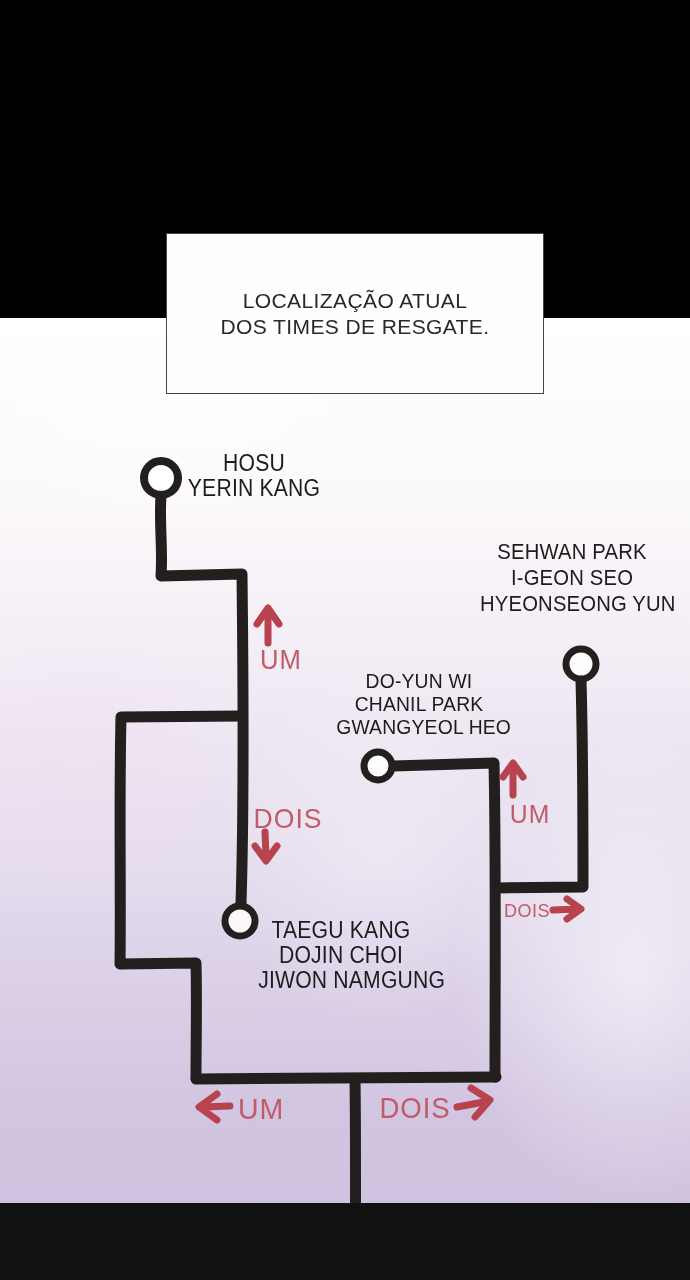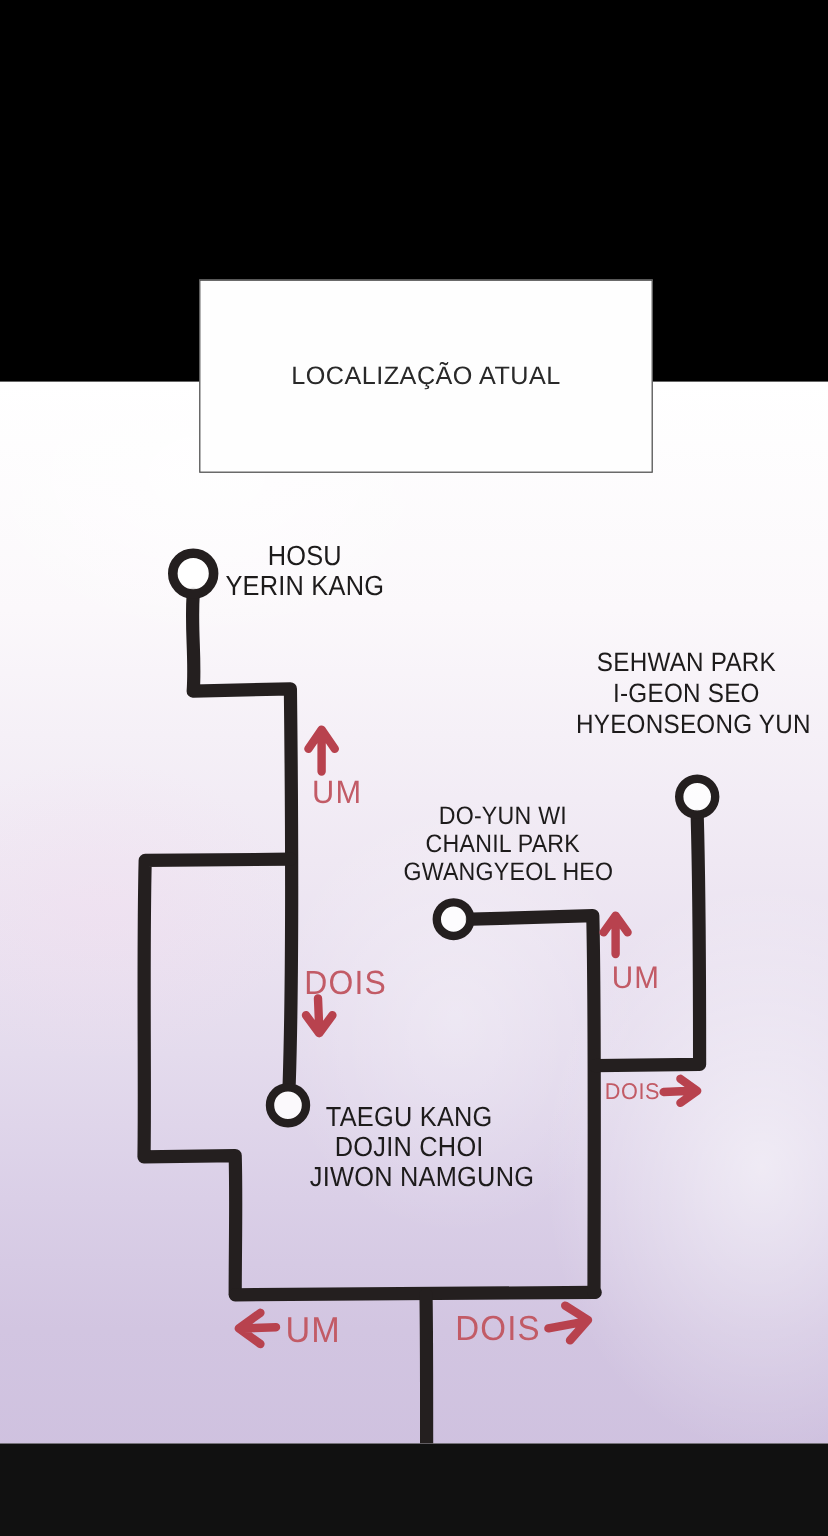--- a/index.html
+++ b/index.html
@@ -58,20 +58,21 @@
 </head>
 <body>
 
 <div class="screen">
 
   <div class="paper"></div>
   <div class="black-band"></div>
 
   <div class="caption-box">
     <div>LOCALIZAÇÃO ATUAL</div>
+    <div>DOS TIMES DE RESGATE.</div>
   </div>
 
   <svg class="map-svg" viewBox="0 0 690 1280">
 
     <path class="route" d="M161 495 C159 525, 163 548, 161 576 L242 574 C243 660, 244 810, 241 903"></path>
     <path class="route" d="M242 716 L121 717 C119 800, 121 900, 120 964 L196 963 C197 1000, 196 1040, 196 1078"></path>
     <path class="route" d="M196 1079 L496 1077"></path>
     <path class="route" d="M355 1079 C356 1140, 355 1220, 356 1280"></path>
     <path class="route" d="M393 766 L494 763 C496 850, 495 990, 495 1077"></path>
     <path class="route" d="M581 680 C583 750, 583 830, 583 887 L496 888"></path>

